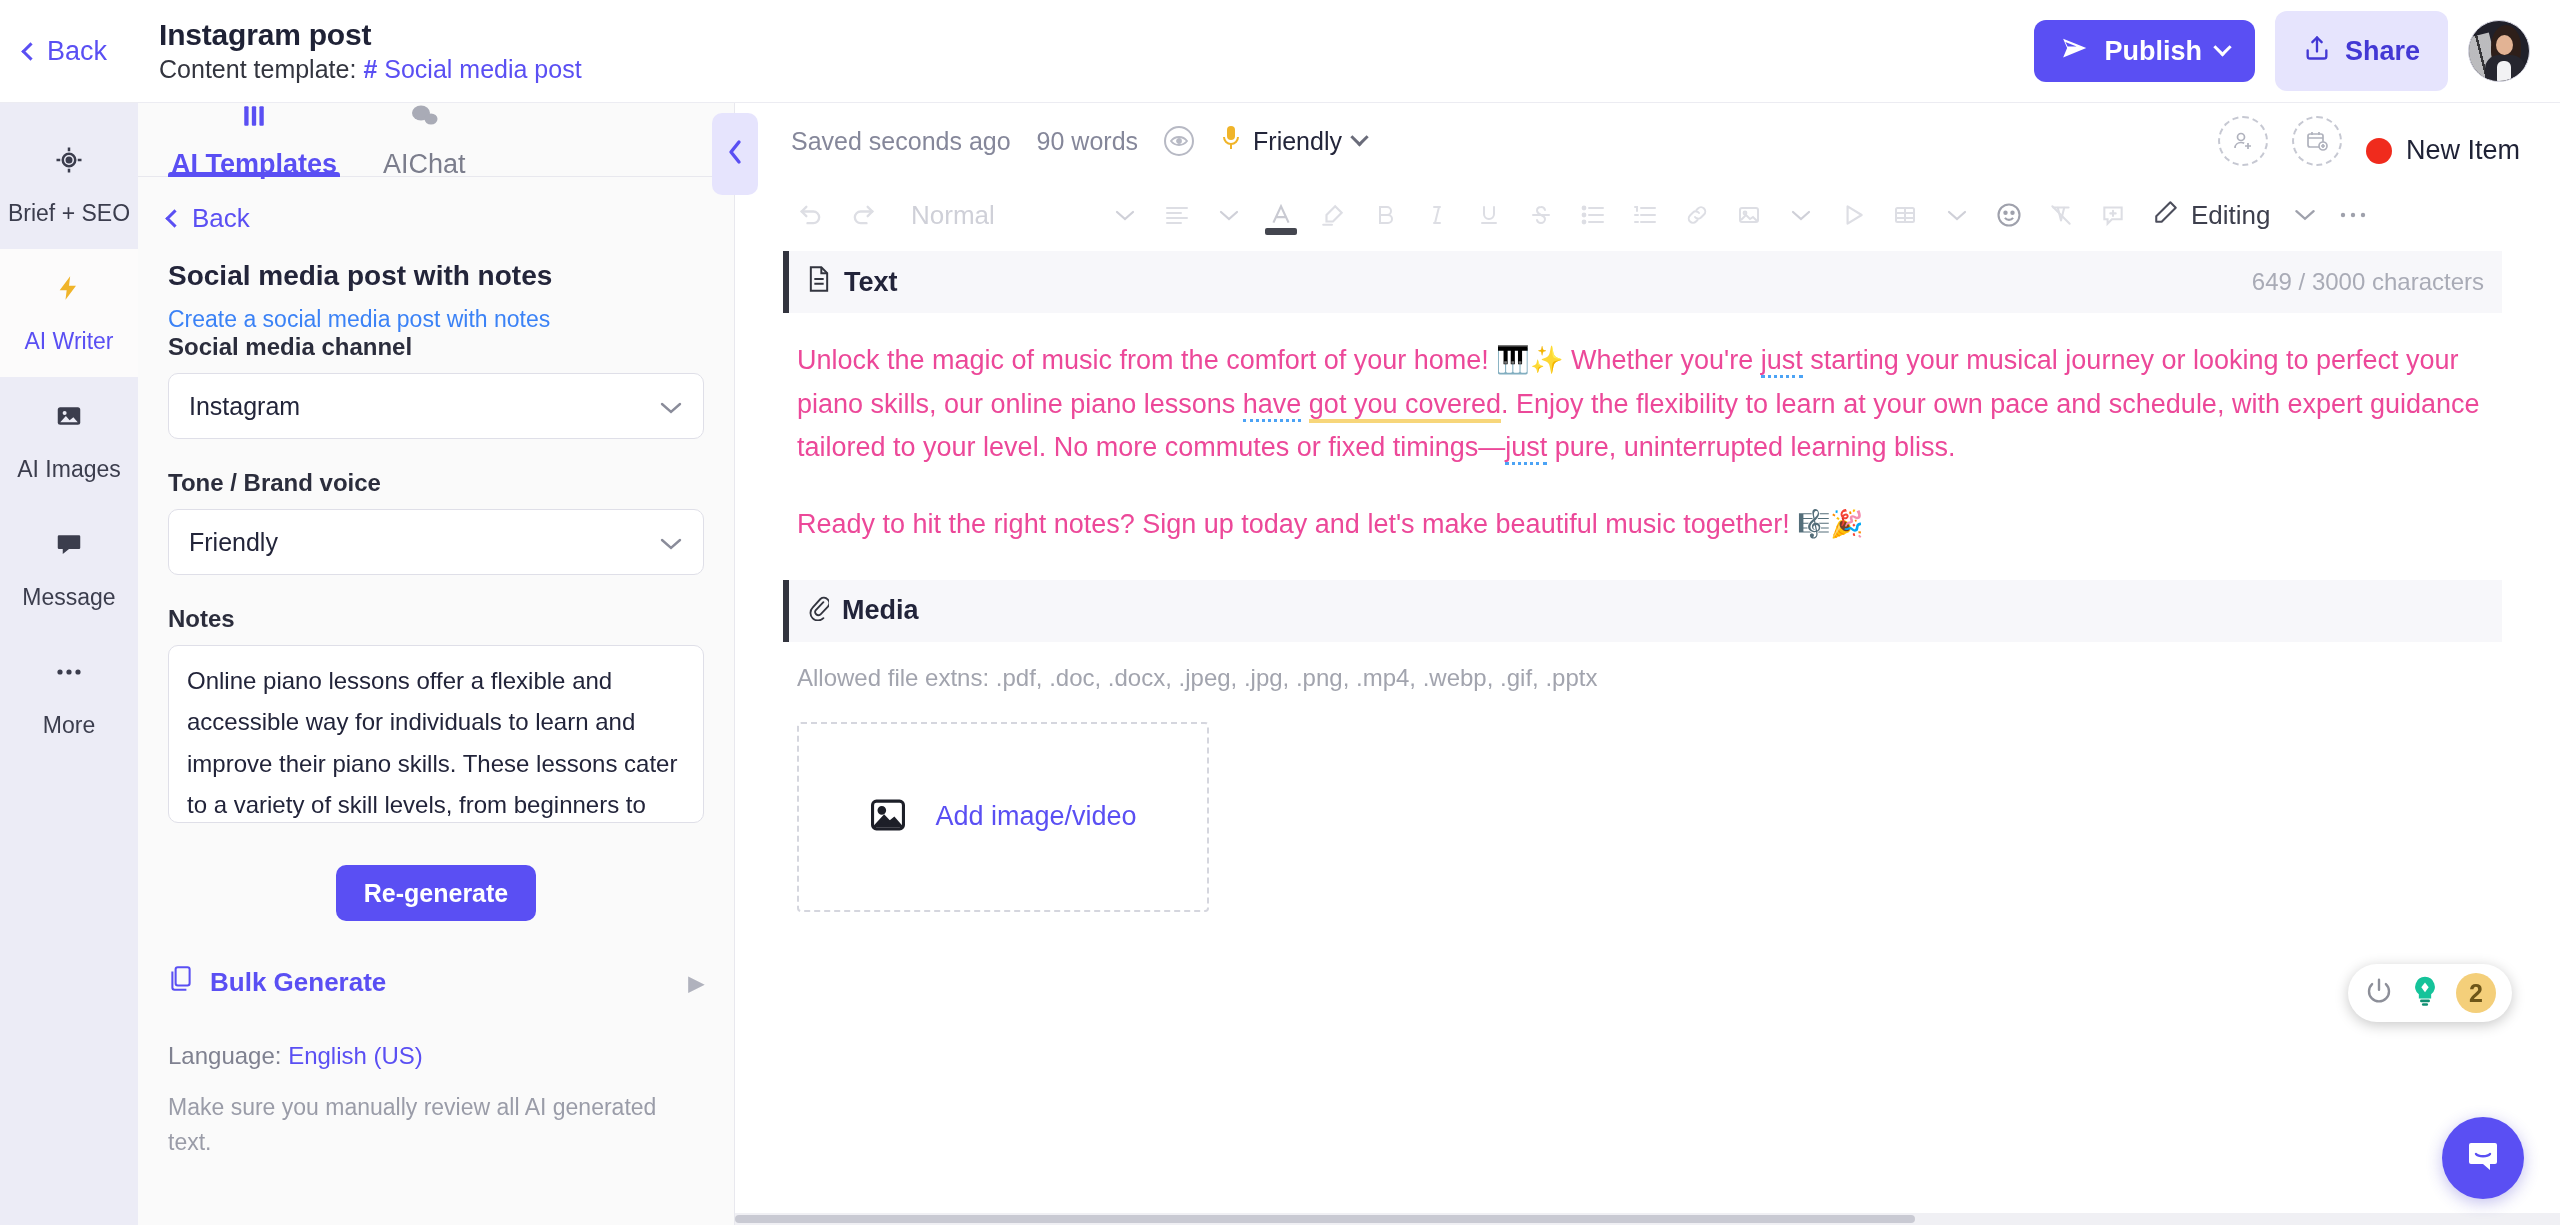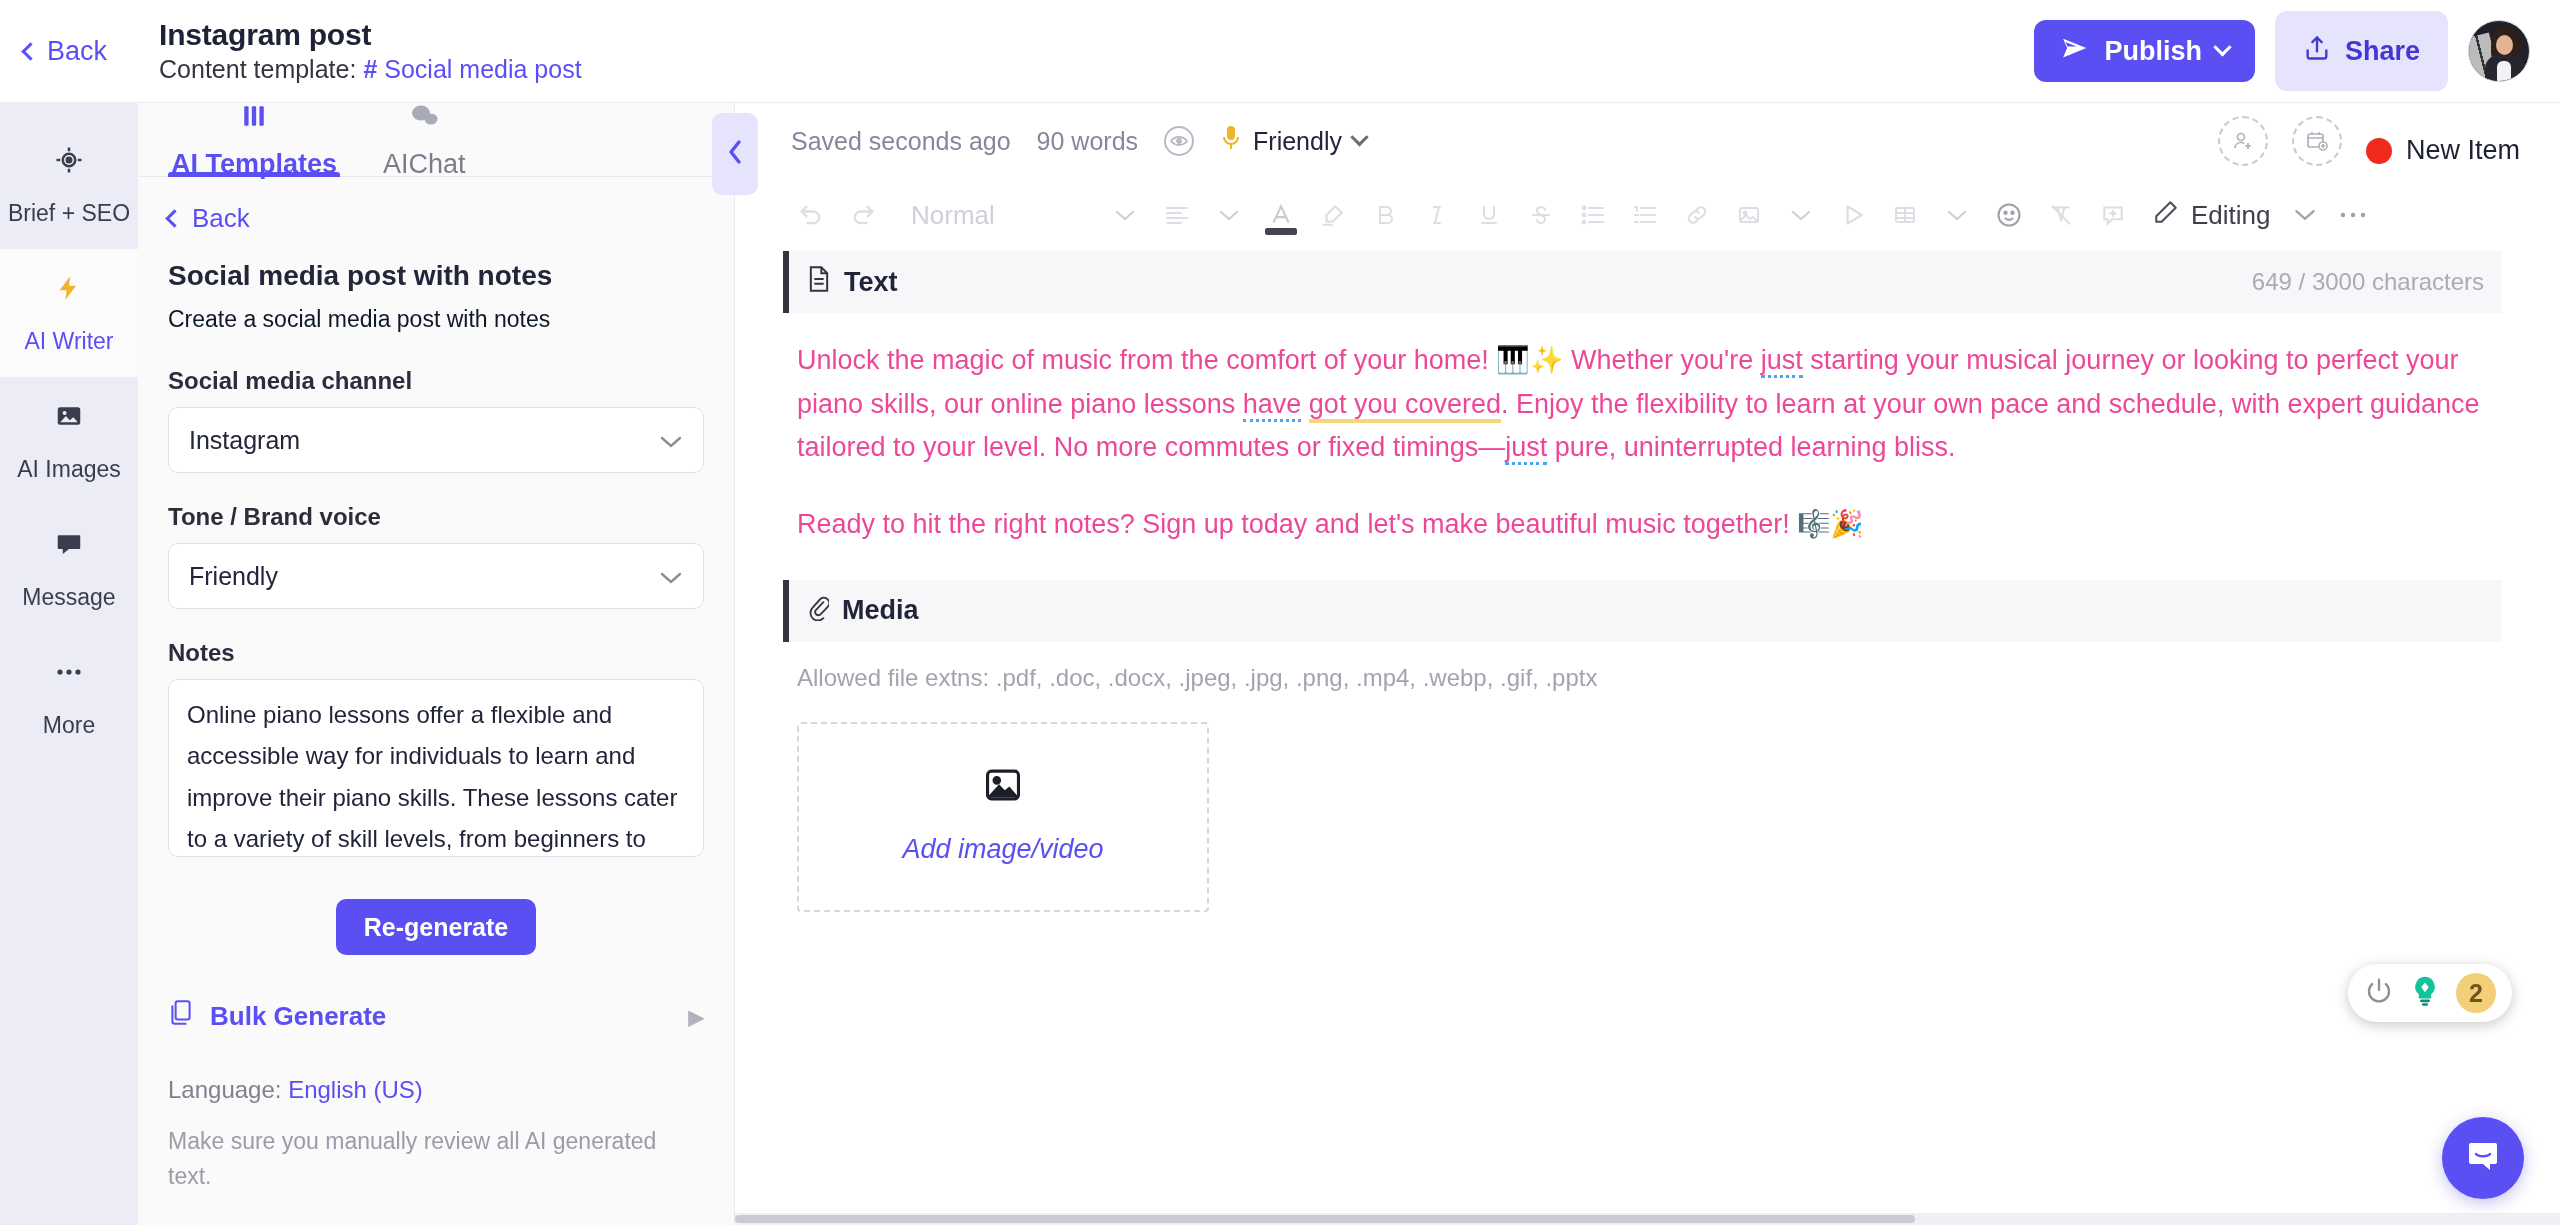--- a/index.html
+++ b/index.html
@@ -85,21 +85,21 @@
     border-right: 1px solid #e8e8ee; display: flex; flex-direction: column;
     position: relative;
   }
   .tabs { display: flex; gap: 40px; padding: 0 30px; border-bottom: 1px solid #e8e8ee; height: 74px; align-items: stretch; }
   .tab { display: flex; align-items: center; gap: 13px; font-size: 27px; color: #7b7d8c; cursor: pointer; position: relative; padding: 0 3px; flex-direction: column; }
   .tab.active { color: #5a4ff3; font-weight: bold; }
   .tab.active:after { content:""; position:absolute; left:0; right:0; bottom:-1px; height: 5px; background:#5a4ff3; border-radius: 3px 3px 0 0; }
   .panel-inner { padding: 26px 30px 0; overflow: hidden; flex: 1; }
   .panel-back { display: flex; align-items: center; gap: 11px; color: #5a4ff3; font-size: 26px; cursor: pointer; margin-bottom: 26px; }
   .tpl-title { font-size: 28px; font-weight: bold; color: #23253a; margin-bottom: 14px; }
-  .tpl-desc { font-size: 23px; color: #0f172a; margin-bottom: 34px; }
+  .tpl-desc { font-size: 23px; color: #3b82f6; }
   .field-label { font-size: 24px; color: #2b2d3c; font-weight: bold; margin-bottom: 12px; }
   .select {
     height: 66px; background: #fff; border: 1px solid #dfdfe8; border-radius: 10px;
     display: flex; align-items: center; padding: 0 20px; font-size: 25px; color: #23253a;
     cursor: pointer; margin-bottom: 30px;
   }
   .select .chev { margin-left: auto; color: #8a8c9a; }
   .notes-area {
     width: 100%; height: 178px; background: #fff; border: 1px solid #dfdfe8; border-radius: 10px;
     padding: 14px 18px; font-size: 24px; line-height: 1.72; color: #22243a; resize: none;
@@ -158,23 +158,22 @@
   .sec-head .cnt { margin-left: auto; font-size: 24px; color: #a9abb6; }
   .doc-text { padding: 26px 68px 0 62px; font-size: 27px; line-height: 1.62; color: #ec4899; }
   .doc-text p { margin-bottom: 33px; }
   .gram-blue { border-bottom: 3px dotted #4ba3f5; }
   .gram-yellow-d { border-bottom: 4px solid #f7d67a; }
 
   .media-note { padding: 22px 0 0 62px; font-size: 24px; color: #a2a4ae; }
   .dropzone {
     margin: 30px 0 0 62px; width: 412px; height: 190px;
     border: 2px dashed #d5d6de; border-radius: 4px;
-    display: flex; flex-direction: column; align-items: center; justify-content: center; gap: 28px;
+    display: flex; flex-direction: row; align-items: center; justify-content: center; gap: 28px;
     cursor: pointer;
-    font-style: italic;
   }
   .dropzone .lbl { color: #5a4ff3; font-size: 27px; }
 
   
   .gram-pill {
     position: absolute; right: 48px; top: 713px; z-index: 60;
     height: 58px; background: #fff; border-radius: 29px;
     box-shadow: 0 3px 14px rgba(0,0,0,.22);
     display: flex; align-items: center; gap: 16px; padding: 0 16px;
   }

